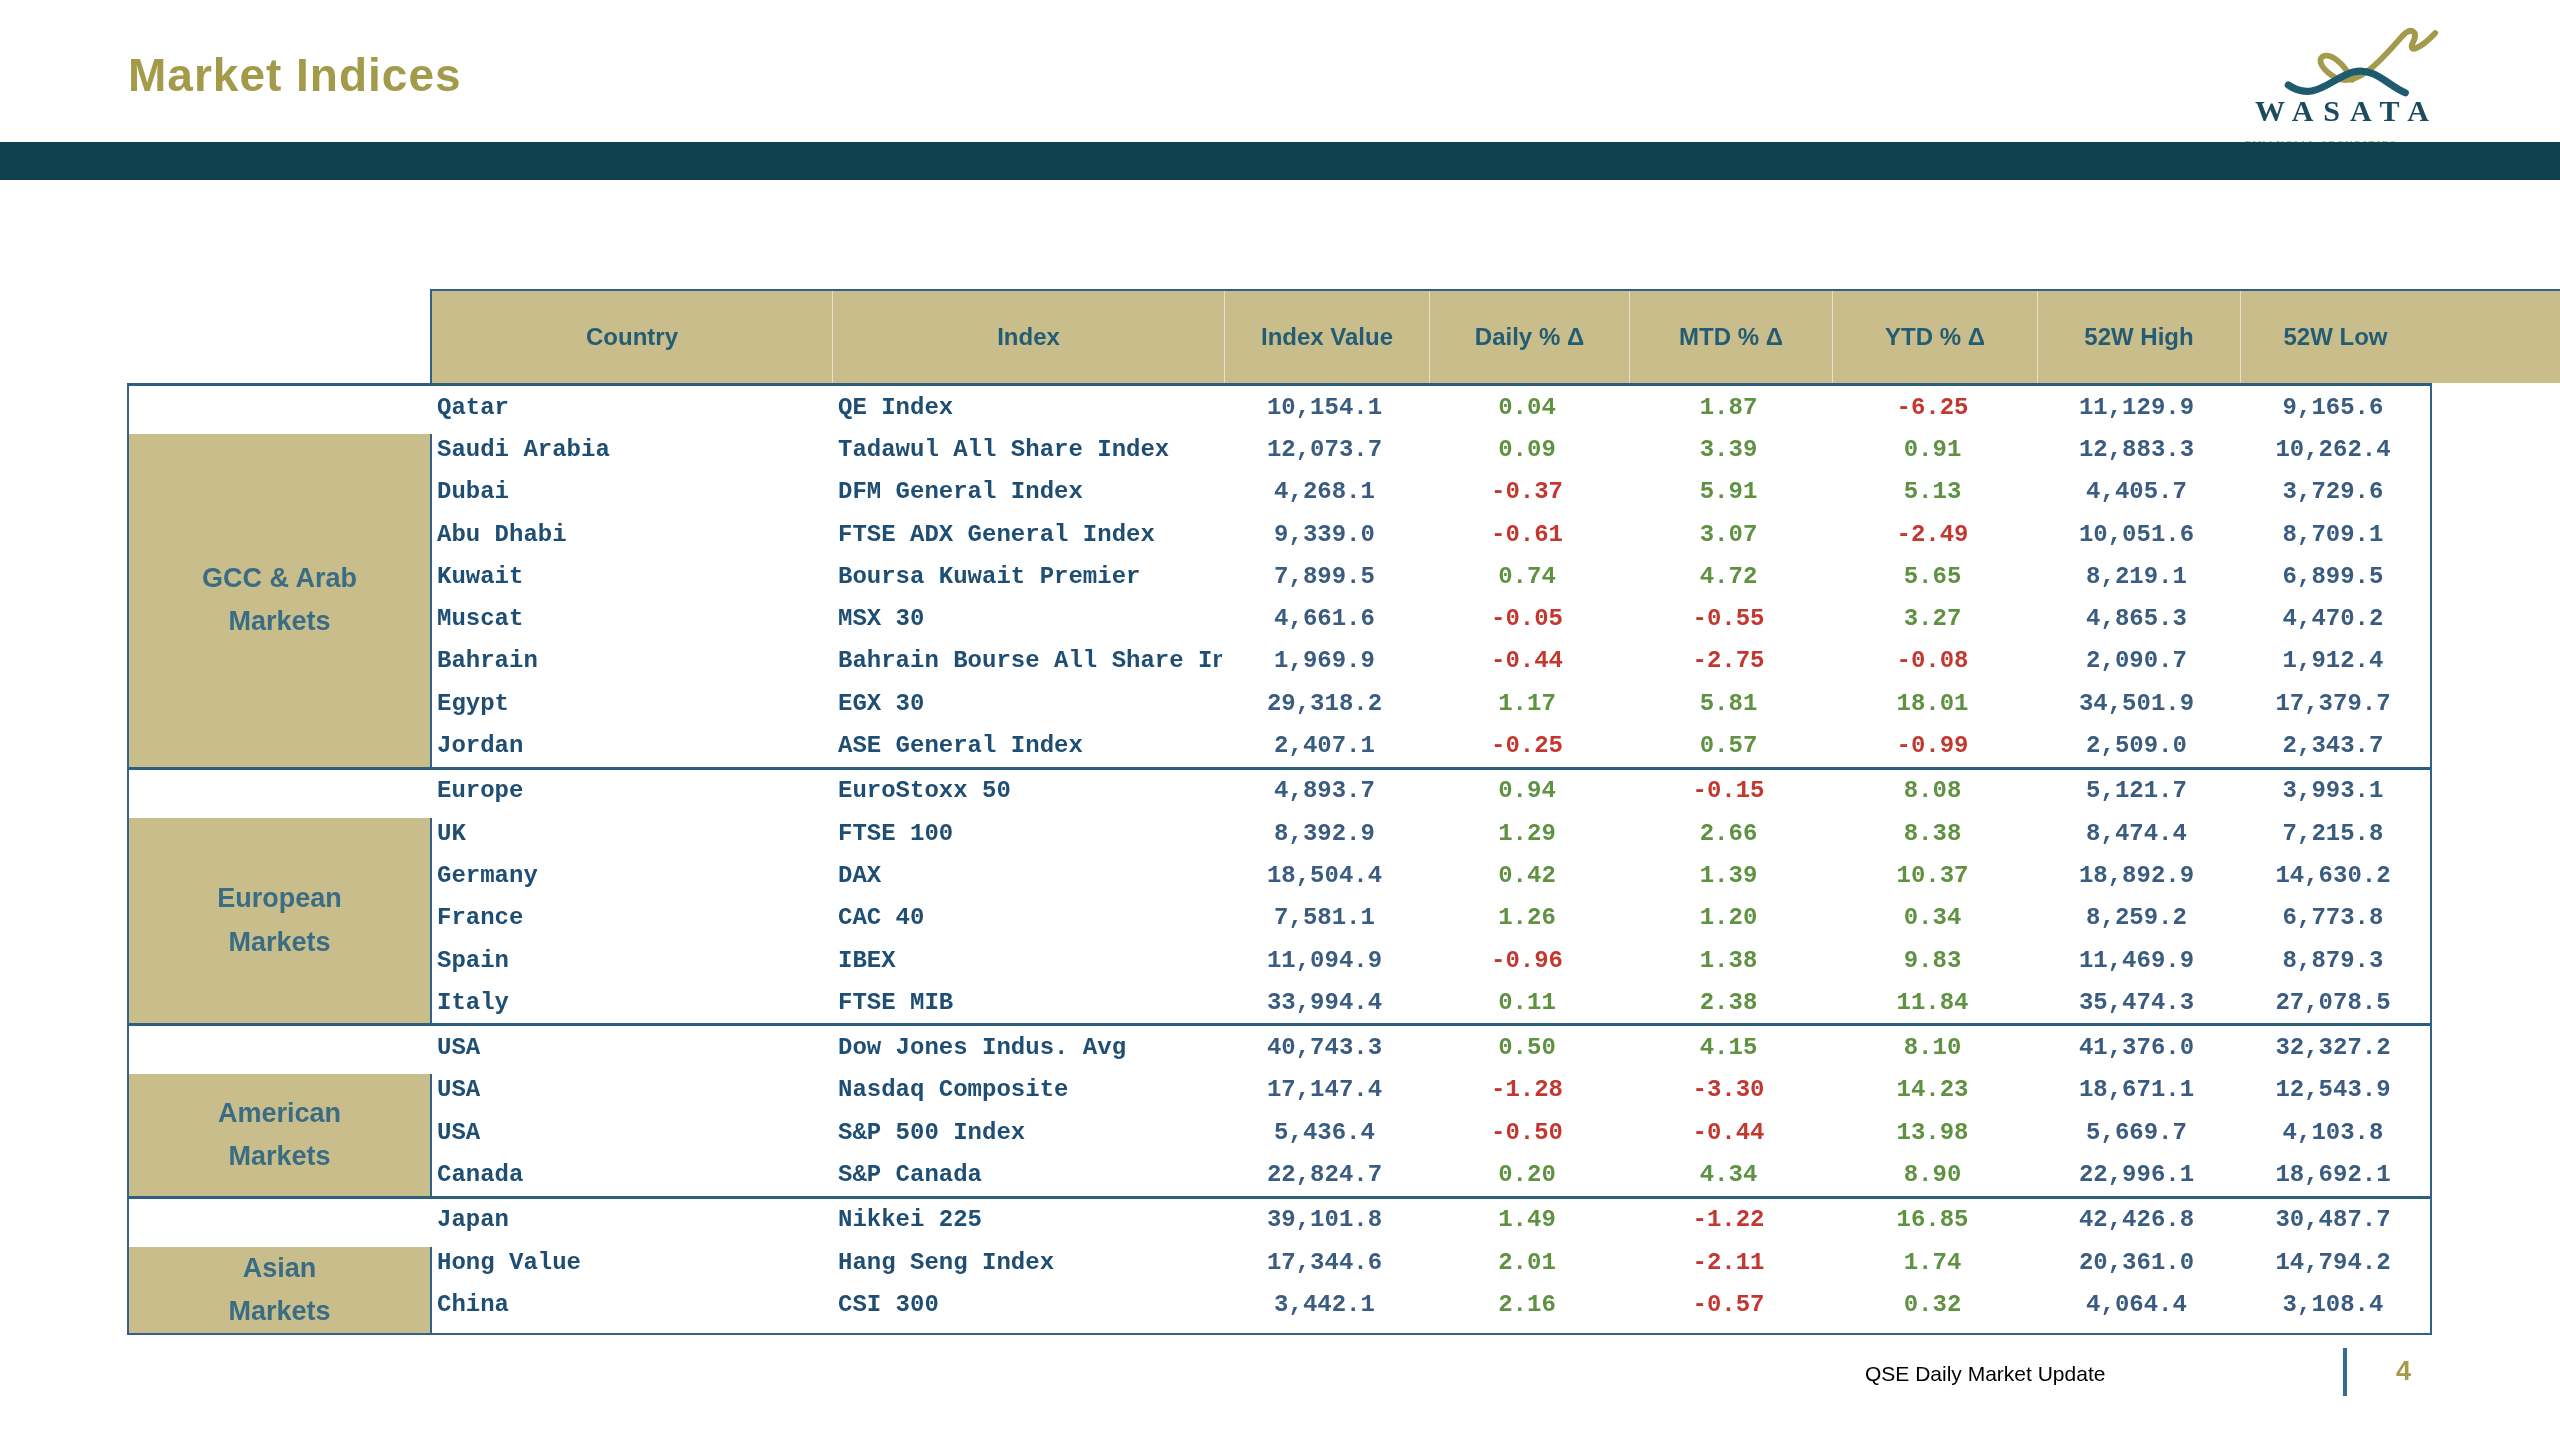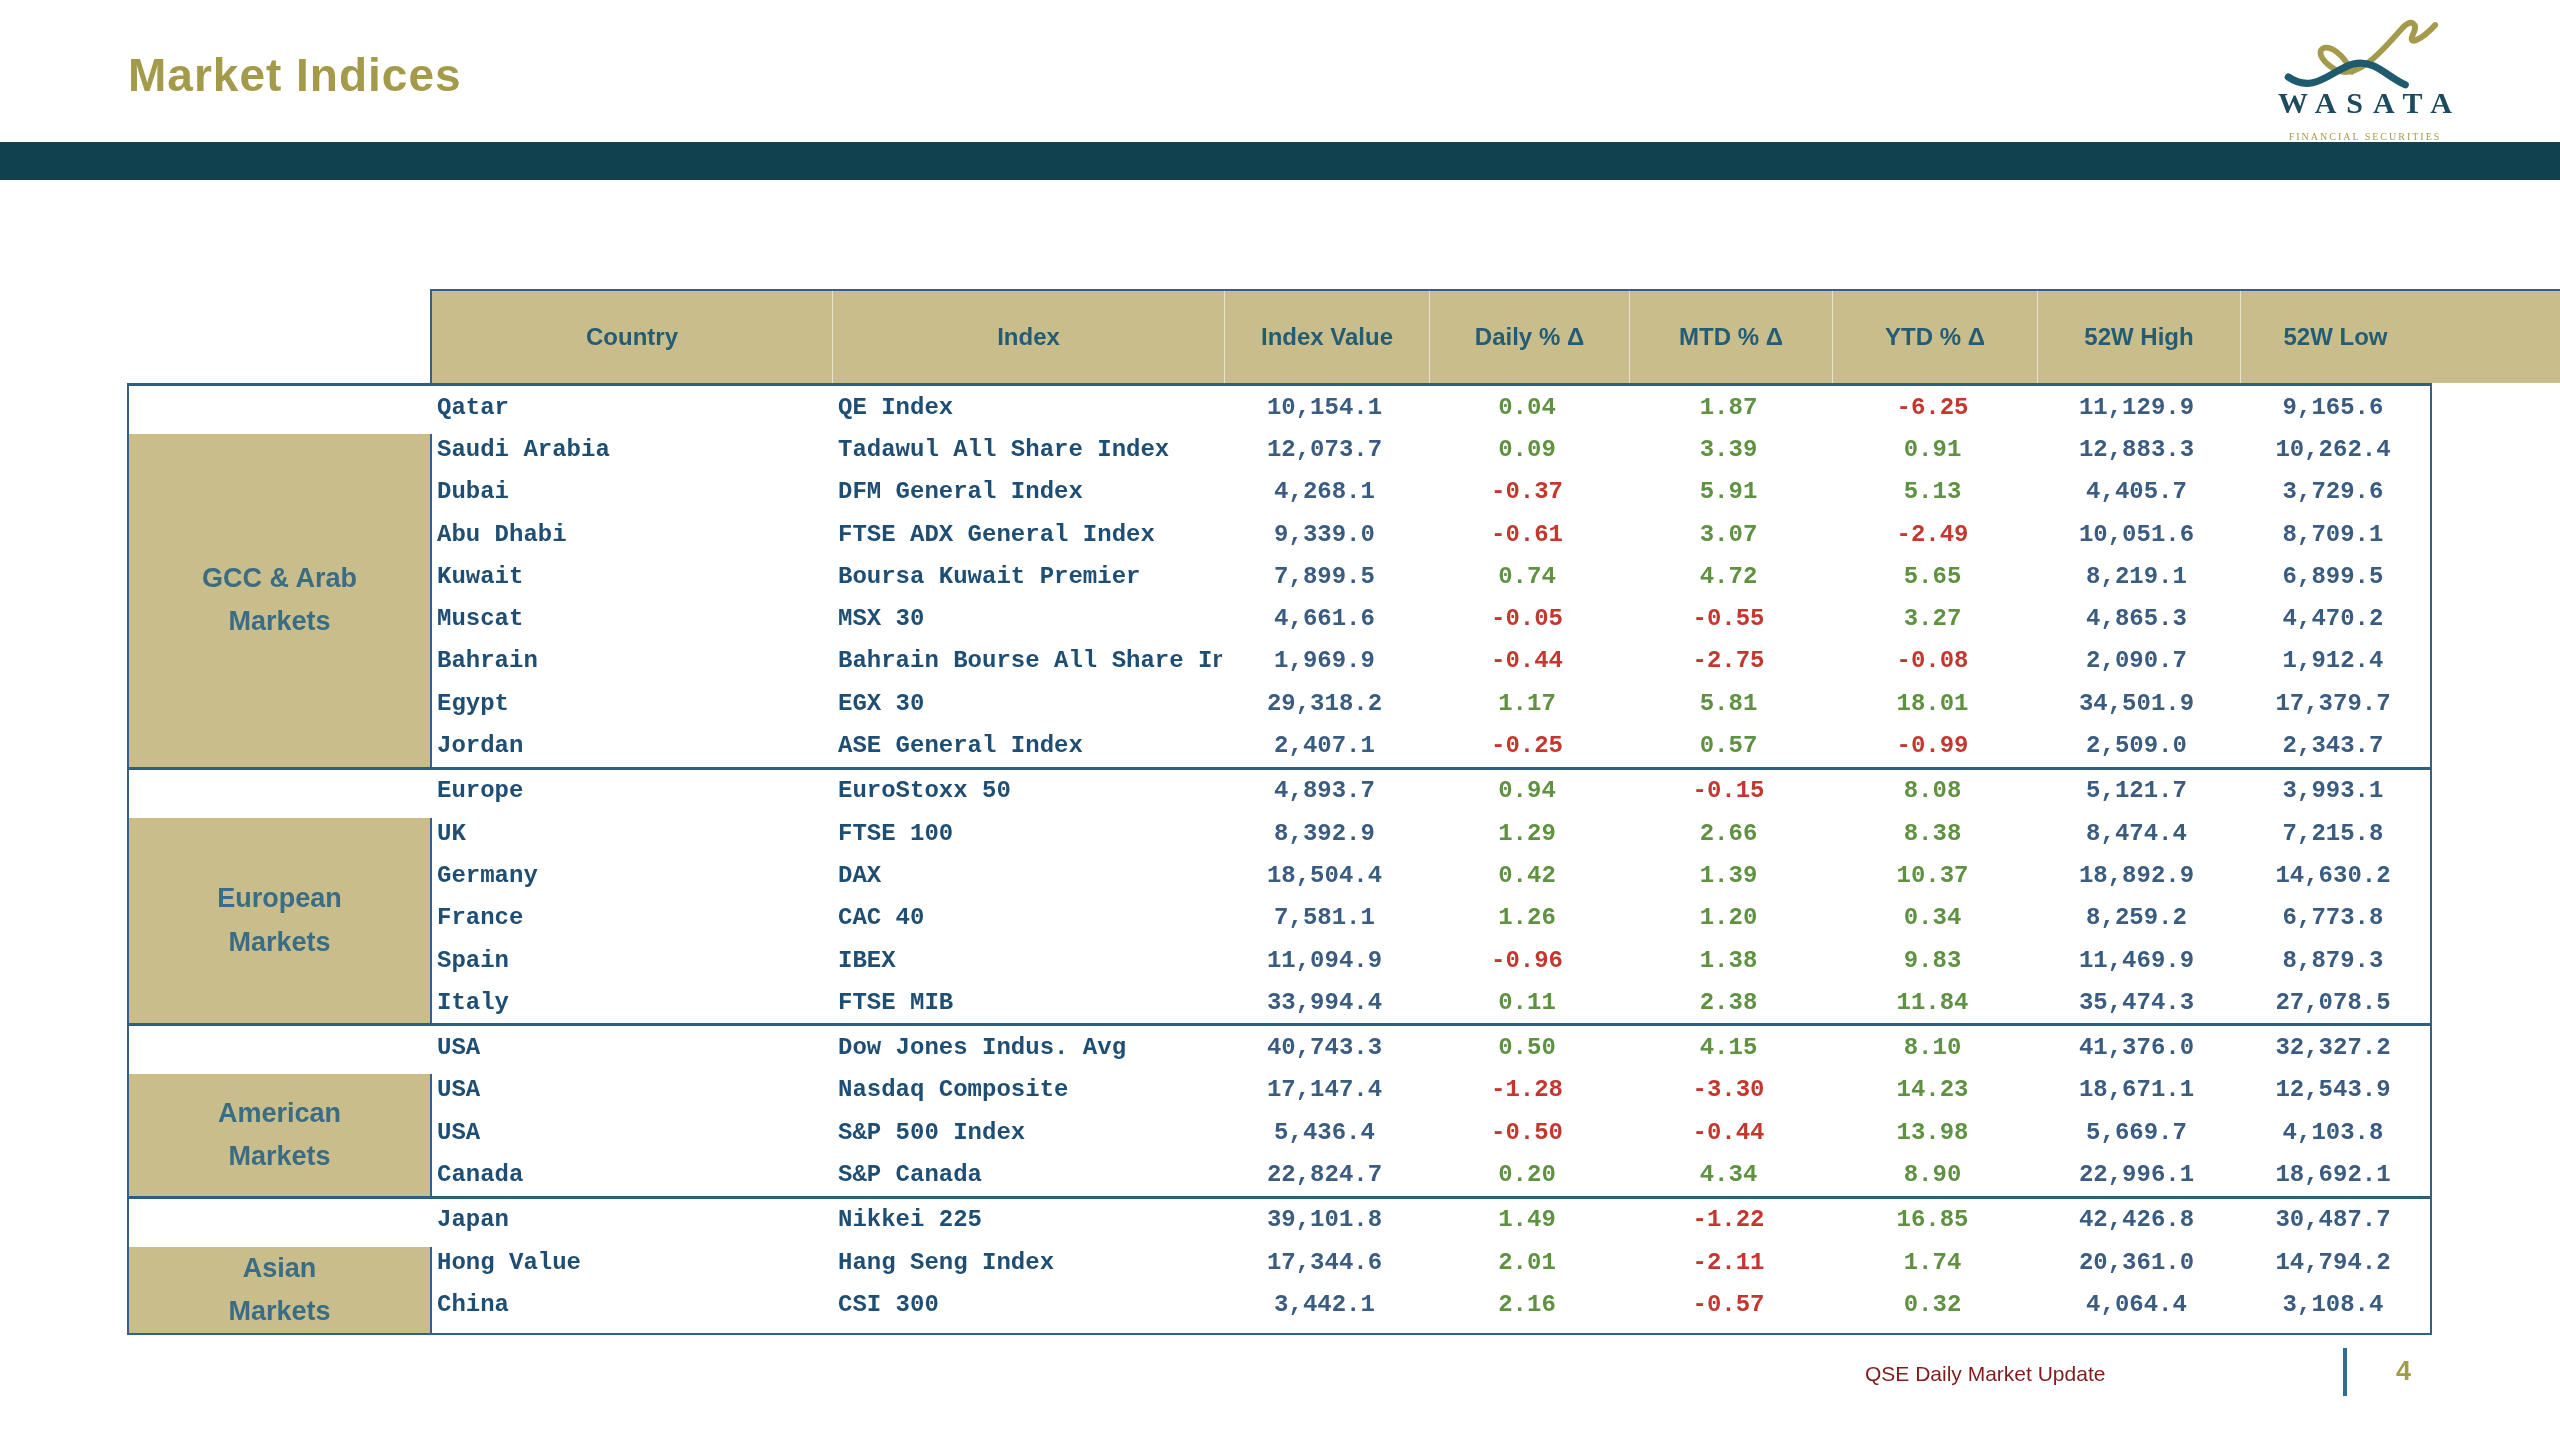--- a/index.html
+++ b/index.html
@@ -8,21 +8,21 @@
 
   
   .page-title{
     position:absolute;left:128px;top:48px;margin:0;
     font-size:46px;font-weight:bold;letter-spacing:1px;color:#A39A4A;
     font-family:"Liberation Sans",sans-serif;
   }
   .teal-bar{position:absolute;left:0;top:142px;width:2560px;height:38px;background:#10414F;}
 
   
-  .logo{position:absolute;right:100px;top:12px;width:240px;text-align:center;}
+  .logo{position:absolute;right:100px;top:20px;width:240px;}
   .logo svg{display:block;margin:0 auto -4px auto;}
   .logo-name{font-family:"Liberation Serif",serif;font-weight:bold;font-size:30px;
     letter-spacing:10px;color:#1C4A5E;text-indent:10px;}
   .logo-tag{font-family:"Liberation Serif",serif;font-size:10px;letter-spacing:2px;
     color:#A49A4B;margin-top:11px;text-transform:uppercase;}
 
   
   .mtable{position:absolute;left:127px;top:289px;width:2305px;}
   .thead{
     margin-left:303px;width:2244px;height:94px;box-sizing:border-box;
@@ -52,21 +52,21 @@
   }
   .c-text{color:#1F4E74;font-weight:bold;font-size:24px;text-align:left;padding-left:5px;
     white-space:nowrap;overflow:hidden;}
   .c-index{padding-left:8px;}
   .c-num{color:#3A5C80;font-weight:bold;font-size:24px;text-align:center;}
   .c-chg{font-weight:bold;font-size:24px;text-align:center;}
   .pos{color:#5E9140;}
   .neg{color:#C4372E;}
 
   
-  .footer-label{position:absolute;left:1865px;top:1362px;font-size:21px;color:#7f1d1d;
+  .footer-label{position:absolute;left:1865px;top:1362px;font-size:21px;color:#000000;
     font-weight:normal;}
   .footer-vbar{position:absolute;left:2343px;top:1348px;width:4px;height:48px;background:#2E6E93;}
   .page-number{position:absolute;left:2396px;top:1356px;font-size:27px;font-weight:bold;color:#A49A4B;}
 </style>
 </head>
 <body>
 
 <div class="slide">
 
   <h1 class="page-title">Market Indices</h1>

